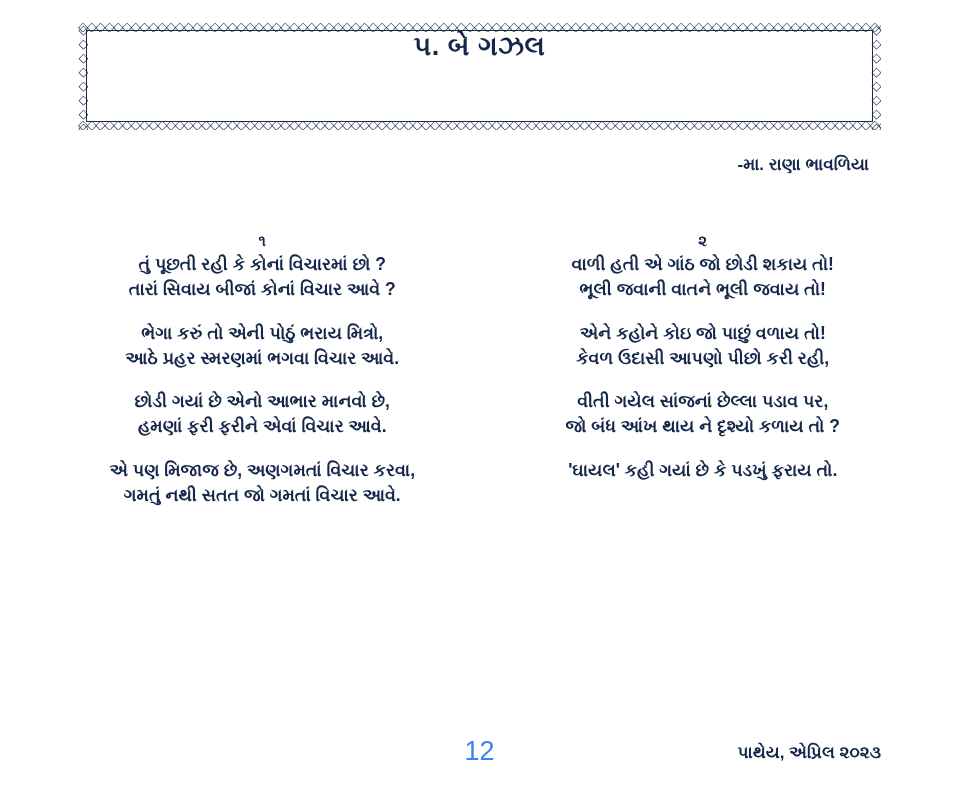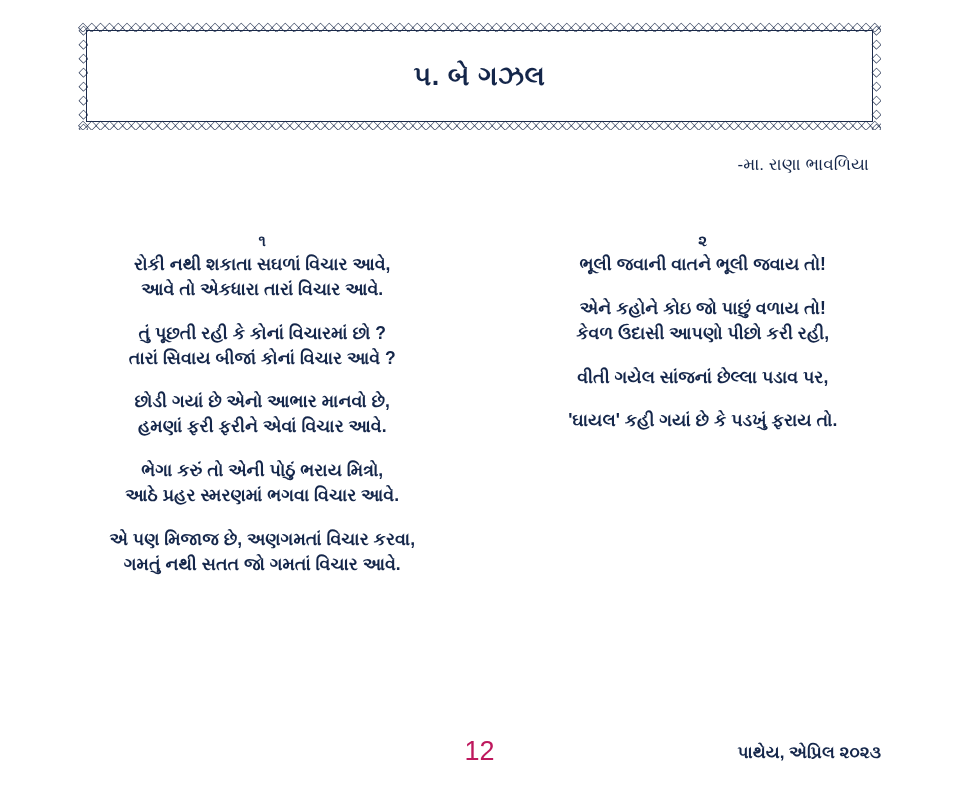--- a/index.html
+++ b/index.html
@@ -66,37 +66,36 @@
   .banner-scallop-right { right: 0px; }
 
   .banner-inner {
     position: absolute;
     left: 8px;
     top: 8px;
     right: 8px;
     bottom: 8px;
     border: 1.5px solid #1b2a4a;
     display: flex;
-    align-items: center;
     justify-content: center;
   }
   .banner-title {
     font-size: 27px;
     font-weight: bold;
     color: #14264a;
     letter-spacing: 0.5px;
   }
 
   
   .author {
     position: absolute;
     right: 90px;
     top: 155px;
     font-size: 17px;
-    font-weight: normal;
+    font-weight: bold;
     color: #14264a;
     margin-left: 23px;
   }
 
   
   .columns {
     position: absolute;
     left: 60px;
     top: 232px;
     width: 845px;
@@ -126,21 +125,21 @@
   }
 
   
   .page-number {
     position: absolute;
     left: 0;
     right: 0;
     bottom: 28px;
     text-align: center;
     font-size: 27px;
-    color: #be185d;
+    color: #3b82f6;
   }
   .footer-note {
     position: absolute;
     right: 78px;
     bottom: 32px;
     font-size: 17px;
     font-weight: bold;
     color: #14264a;
   }
 </style>
@@ -159,52 +158,50 @@
     </div>
   </div>
 
   <div class="author">-મા. રાણા ભાવળિયા</div>
 
   <div class="columns">
 
     <div class="column">
       <div class="poem-number">૧</div>
       <div class="stanza">
-        <div class="line">રોકી નથી શકાતા સઘળાં વિચાર આવે,</div>
-        <div class="line">આવે તો એકધારા તારાં વિચાર આવે.</div>
-      </div>
-      <div class="stanza">
         <div class="line">તું પૂછતી રહી કે કોનાં વિચારમાં છો ?</div>
         <div class="line">તારાં સિવાય બીજાં કોનાં વિચાર આવે ?</div>
       </div>
       <div class="stanza">
+        <div class="line">ભેગા કરું તો એની પોઠું ભરાય મિત્રો,</div>
+        <div class="line">આઠે પ્રહર સ્મરણમાં ભગવા વિચાર આવે.</div>
+      </div>
+      <div class="stanza">
         <div class="line">છોડી ગયાં છે એનો આભાર માનવો છે,</div>
         <div class="line">હમણાં ફરી ફરીને એવાં વિચાર આવે.</div>
       </div>
       <div class="stanza">
-        <div class="line">ભેગા કરું તો એની પોઠું ભરાય મિત્રો,</div>
-        <div class="line">આઠે પ્રહર સ્મરણમાં ભગવા વિચાર આવે.</div>
-      </div>
-      <div class="stanza">
         <div class="line">એ પણ મિજાજ છે, અણગમતાં વિચાર કરવા,</div>
         <div class="line">ગમતું નથી સતત જો ગમતાં વિચાર આવે.</div>
       </div>
     </div>
 
     <div class="column">
       <div class="poem-number">૨</div>
       <div class="stanza">
+        <div class="line">વાળી હતી એ ગાંઠ જો છોડી શકાય તો!</div>
         <div class="line">ભૂલી જવાની વાતને ભૂલી જવાય તો!</div>
       </div>
       <div class="stanza">
         <div class="line">એને કહોને કોઇ જો પાછું વળાય તો!</div>
         <div class="line">કેવળ ઉદાસી આપણો પીછો કરી રહી,</div>
       </div>
       <div class="stanza">
         <div class="line">વીતી ગયેલ સાંજનાં છેલ્લા પડાવ પર,</div>
+        <div class="line">જો બંધ આંખ થાય ને દૃશ્યો કળાય તો ?</div>
       </div>
       <div class="stanza">
         <div class="line">'ઘાયલ' કહી ગયાં છે કે પડખું ફરાય તો.</div>
       </div>
     </div>
 
   </div>
 
   <div class="page-number">12</div>
   <div class="footer-note">પાથેય, એપ્રિલ ૨૦૨૩</div>

